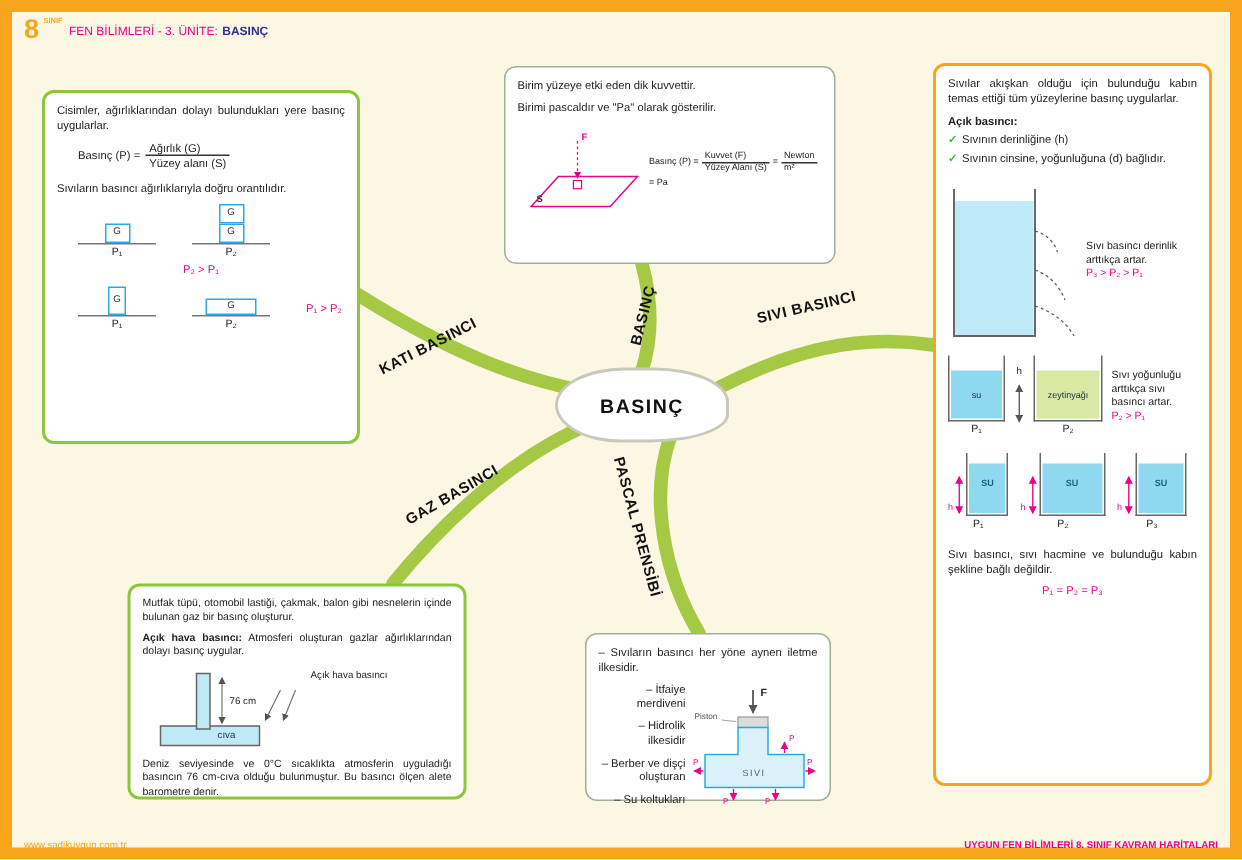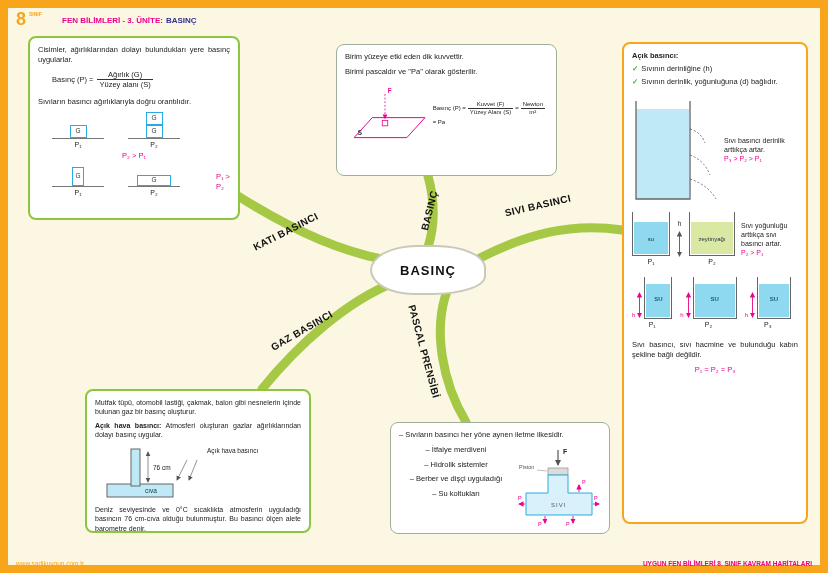--- a/index.html
+++ b/index.html
@@ -7,45 +7,45 @@
 body{font-family:"Liberation Sans",sans-serif;background:#fff}
 .page{position:relative;width:828px;height:573px;background:#FCF7E2;overflow:hidden}
 .frame{position:absolute;inset:0;border:8px solid #F9A51B;pointer-events:none;z-index:10}
 .branches{position:absolute;left:0;top:0;width:828px;height:573px;z-index:1}
 .branches path.branch{fill:none;stroke:#A5C845;stroke-width:9;stroke-linecap:round}
 .branch-label{position:absolute;z-index:2;font-weight:bold;font-size:10px;letter-spacing:.4px;color:#111;white-space:nowrap}
 .cloud{position:absolute;left:370px;top:245px;width:116px;height:50px;background:#fff;border:2px solid #c9c9bb;border-radius:48% 52% 55% 45%/60% 55% 45% 60%;z-index:3;display:flex;align-items:center;justify-content:center;font-weight:bold;font-size:13px;letter-spacing:1px;color:#111}
 .hdr{position:absolute;left:16px;top:10px;display:flex;align-items:flex-start;gap:3px;z-index:2}
 .grade{color:#F9A51B;font-size:18px;font-weight:bold;line-height:1}
 .grade-sub{color:#F9A51B;font-size:5px;font-weight:bold;width:10px;line-height:1.1;margin-top:2px}
-.unit{color:#EC008C;font-weight:bold;font-size:8px;margin-top:6px;margin-left:20px}
+.unit{color:#EC008C;font-weight:normal;font-size:8px;margin-top:6px;margin-left:4px}
 .topic{color:#2E3192;font-weight:bold;font-size:8px;margin-top:6px}
 .main-title{position:absolute;left:0;right:0;top:13px;text-align:center;color:#2E3192;font-weight:bold;font-size:16px;letter-spacing:1.5px;word-spacing:8px;z-index:2}
 .box{position:absolute;background:#fff;border-radius:8px;padding:7px 8px;font-size:7.5px;line-height:1.3;color:#222;z-index:3}
 .box p{text-align:justify;margin-bottom:5px}
 .b-green{border:2px solid #8CC63E}
 .b-orange{border:2px solid #F9A51B}
 .b-gray{border:1.5px solid #9FB09A}
 .bold{font-weight:bold}
 .magenta{color:#EC008C;font-weight:normal}
-.frac{display:inline-block;text-align:center;vertical-align:middle}
+.frac{display:inline-block;text-align:left;vertical-align:middle}
 .frac .num{display:block;border-bottom:1px solid #333;padding:0 2px}
 .frac .den{display:block;padding:0 2px}
-#solid-box{left:28px;top:36px;width:212px;height:184px}
+#solid-box{left:28px;top:60px;width:212px;height:236px}
 .formula-row{display:flex;align-items:center;gap:4px;margin:2px 0 7px 14px}
 .sd{display:flex;align-items:flex-end;gap:24px;margin:4px 0 1px 14px}
 .sd-group{display:flex;flex-direction:column;align-items:center}
 .ground{display:flex;align-items:flex-end;justify-content:center;border-bottom:1.2px solid #777;min-width:52px;padding:0 4px}
 .gstack{display:flex;flex-direction:column}
 .gblock{width:17px;height:13px;border:1px solid #29ABE2;background:#fff;display:flex;align-items:center;justify-content:center;font-size:6.5px;color:#333}
 .gblock.tall{width:12px;height:19px}
 .gblock.wide{width:34px;height:11px}
 .plabel{font-size:7px;margin-top:1px;text-align:center}
 .rel-center{text-align:center;margin:2px 0 6px}
-.sd-rel{align-self:center;margin-left:12px}
+.sd-rel{align-self:center;margin-left:0}
 #def-box{left:336px;top:44px;width:221px;height:132px}
 .def-diagram{display:flex;align-items:center;gap:4px;margin-top:2px}
 .def-formula{display:flex;flex-wrap:wrap;align-items:center;gap:2px;font-size:6px;line-height:1.2}
 #liquid-box{left:622px;top:42px;width:186px;height:482px}
 .check{display:flex;gap:3px;margin:3px 0}
 .checkmark{color:#39B54A;font-weight:bold}
 .lrow{display:flex;align-items:center;gap:6px;margin:11px 0}
 .side-text{font-size:7px;line-height:1.3;flex:1}
 .beaker-group{display:flex;flex-direction:column;align-items:center}
 .beaker{position:relative;width:38px;height:44px;border:1.2px solid #666;border-top:none}
@@ -63,24 +63,24 @@
 .cont .cname{position:absolute;left:0;right:0;top:45%;text-align:center;font-size:6px;font-weight:bold;color:#1b5e77}
 .w1{width:28px}.w2{width:44px}.w3{width:34px}
 .l3{gap:8px}
 .shape-wrap{}
 #gas-box{left:85px;top:389px;width:226px;height:144px;font-size:7px}
 .gas-diagram{position:relative;height:58px;margin:1px 0 3px}
 .gd-svg{position:absolute;left:6px;top:0}
 .gd-height{position:absolute;left:58px;top:20px;font-size:6.5px}
 .gd-label{position:absolute;left:112px;top:3px;font-size:6.5px}
 .gd-civa{position:absolute;left:50px;top:43px;font-size:6.5px;color:#234}
-#pascal-box{left:390px;top:422px;width:220px;height:112px}
+#pascal-box{left:390px;top:422px;width:164px;height:112px}
 .pascal-body{display:flex;gap:4px}
 .pascal-items{flex:1}
-.pascal-items div{margin-bottom:5px;text-align:center}
+.pascal-items div{margin-bottom:5px;text-align:right}
 .footer-left{position:absolute;left:16px;bottom:6px;font-size:6.5px;color:#F9A51B;z-index:11}
 .footer-right{position:absolute;right:16px;bottom:6px;font-size:6.5px;color:#EC008C;font-weight:bold;z-index:11}
 </style>
 </head>
 <body>
 
 <div class="page">
 
   <svg class="branches" viewBox="0 0 828 573" width="828" height="573">
     <defs>
@@ -179,28 +179,29 @@
         <span class="frac">
             <span class="num">Newton</span>
             <span class="den">m²</span>
           </span>
         <span>= Pa</span>
       </div>
     </div>
   </div>
 
   <div class="box b-orange" id="liquid-box">
+    <p>Sıvılar akışkan olduğu için bulunduğu kabın temas ettiği tüm yüzeylerine basınç uygularlar.</p>
     <div class="bold">Açık basıncı:</div>
     <div class="check">
       <span class="checkmark">✓</span>
       <span>Sıvının derinliğine (h)</span>
     </div>
     <div class="check">
       <span class="checkmark">✓</span>
-      <span>Sıvının derinlik, yoğunluğuna (d) bağlıdır.</span>
+      <span>Sıvının cinsine, yoğunluğuna (d) bağlıdır.</span>
     </div>
     <div class="lrow">
       <svg width="86" height="104" viewBox="0 0 86 104">
         <rect x="4" y="12" width="53" height="90" fill="#BFE9F6"></rect>
         <path d="M 4 4 L 4 102 L 58 102 L 58 4" fill="none" stroke="#666" stroke-width="1.3"></path>
         <path d="M 58 32 Q 69 35 73 46" stroke="#555" stroke-width="0.8" fill="none" stroke-dasharray="2 2"></path>
         <path d="M 58 58 Q 72 63 78 78" stroke="#555" stroke-width="0.8" fill="none" stroke-dasharray="2 2"></path>
         <path d="M 58 82 Q 76 88 84 102" stroke="#555" stroke-width="0.8" fill="none" stroke-dasharray="2 2"></path>
       </svg>
       <div class="side-text">
@@ -300,22 +301,22 @@
       <span class="gd-civa">cıva</span>
     </div>
     <p>Deniz seviyesinde ve 0°C sıcaklıkta atmosferin uyguladığı basıncın 76 cm-cıva olduğu bulunmuştur. Bu basıncı ölçen alete barometre denir.</p>
   </div>
 
   <div class="box b-gray" id="pascal-box">
     <p>– Sıvıların basıncı her yöne aynen iletme ilkesidir.</p>
     <div class="pascal-body">
       <div class="pascal-items">
         <div>– İtfaiye merdiveni</div>
-        <div>– Hidrolik sistemler</div>
-        <div>– Berber ve dişçi uyguladığı</div>
+        <div>– Hidrolik ilkesidir</div>
+        <div>– Berber ve dişçi oluşturan</div>
         <div>– Su koltukları</div>
       </div>
       <svg width="84" height="82" viewBox="0 0 84 82">
         <text x="46" y="9" font-size="7" font-weight="bold" fill="#222">F</text>
         <line x1="41" y1="5" x2="41" y2="20" stroke="#333" stroke-width="1" marker-end="url(#aG)"></line>
         <text x="2" y="24" font-size="5.5" fill="#555">Piston</text>
         <line x1="20" y1="25" x2="30" y2="26" stroke="#999" stroke-width="0.6"></line>
         <rect x="31" y="23" width="20" height="7" fill="#dcdcdc" stroke="#999" stroke-width="0.8"></rect>
         <path d="M 31 30 L 31 48 L 9 48 L 9 70 L 75 70 L 75 48 L 51 48 L 51 30 Z" fill="#D8F1FA" stroke="#29ABE2" stroke-width="1"></path>
         <text x="34" y="62" font-size="6" fill="#557" letter-spacing="1">SIVI</text>

